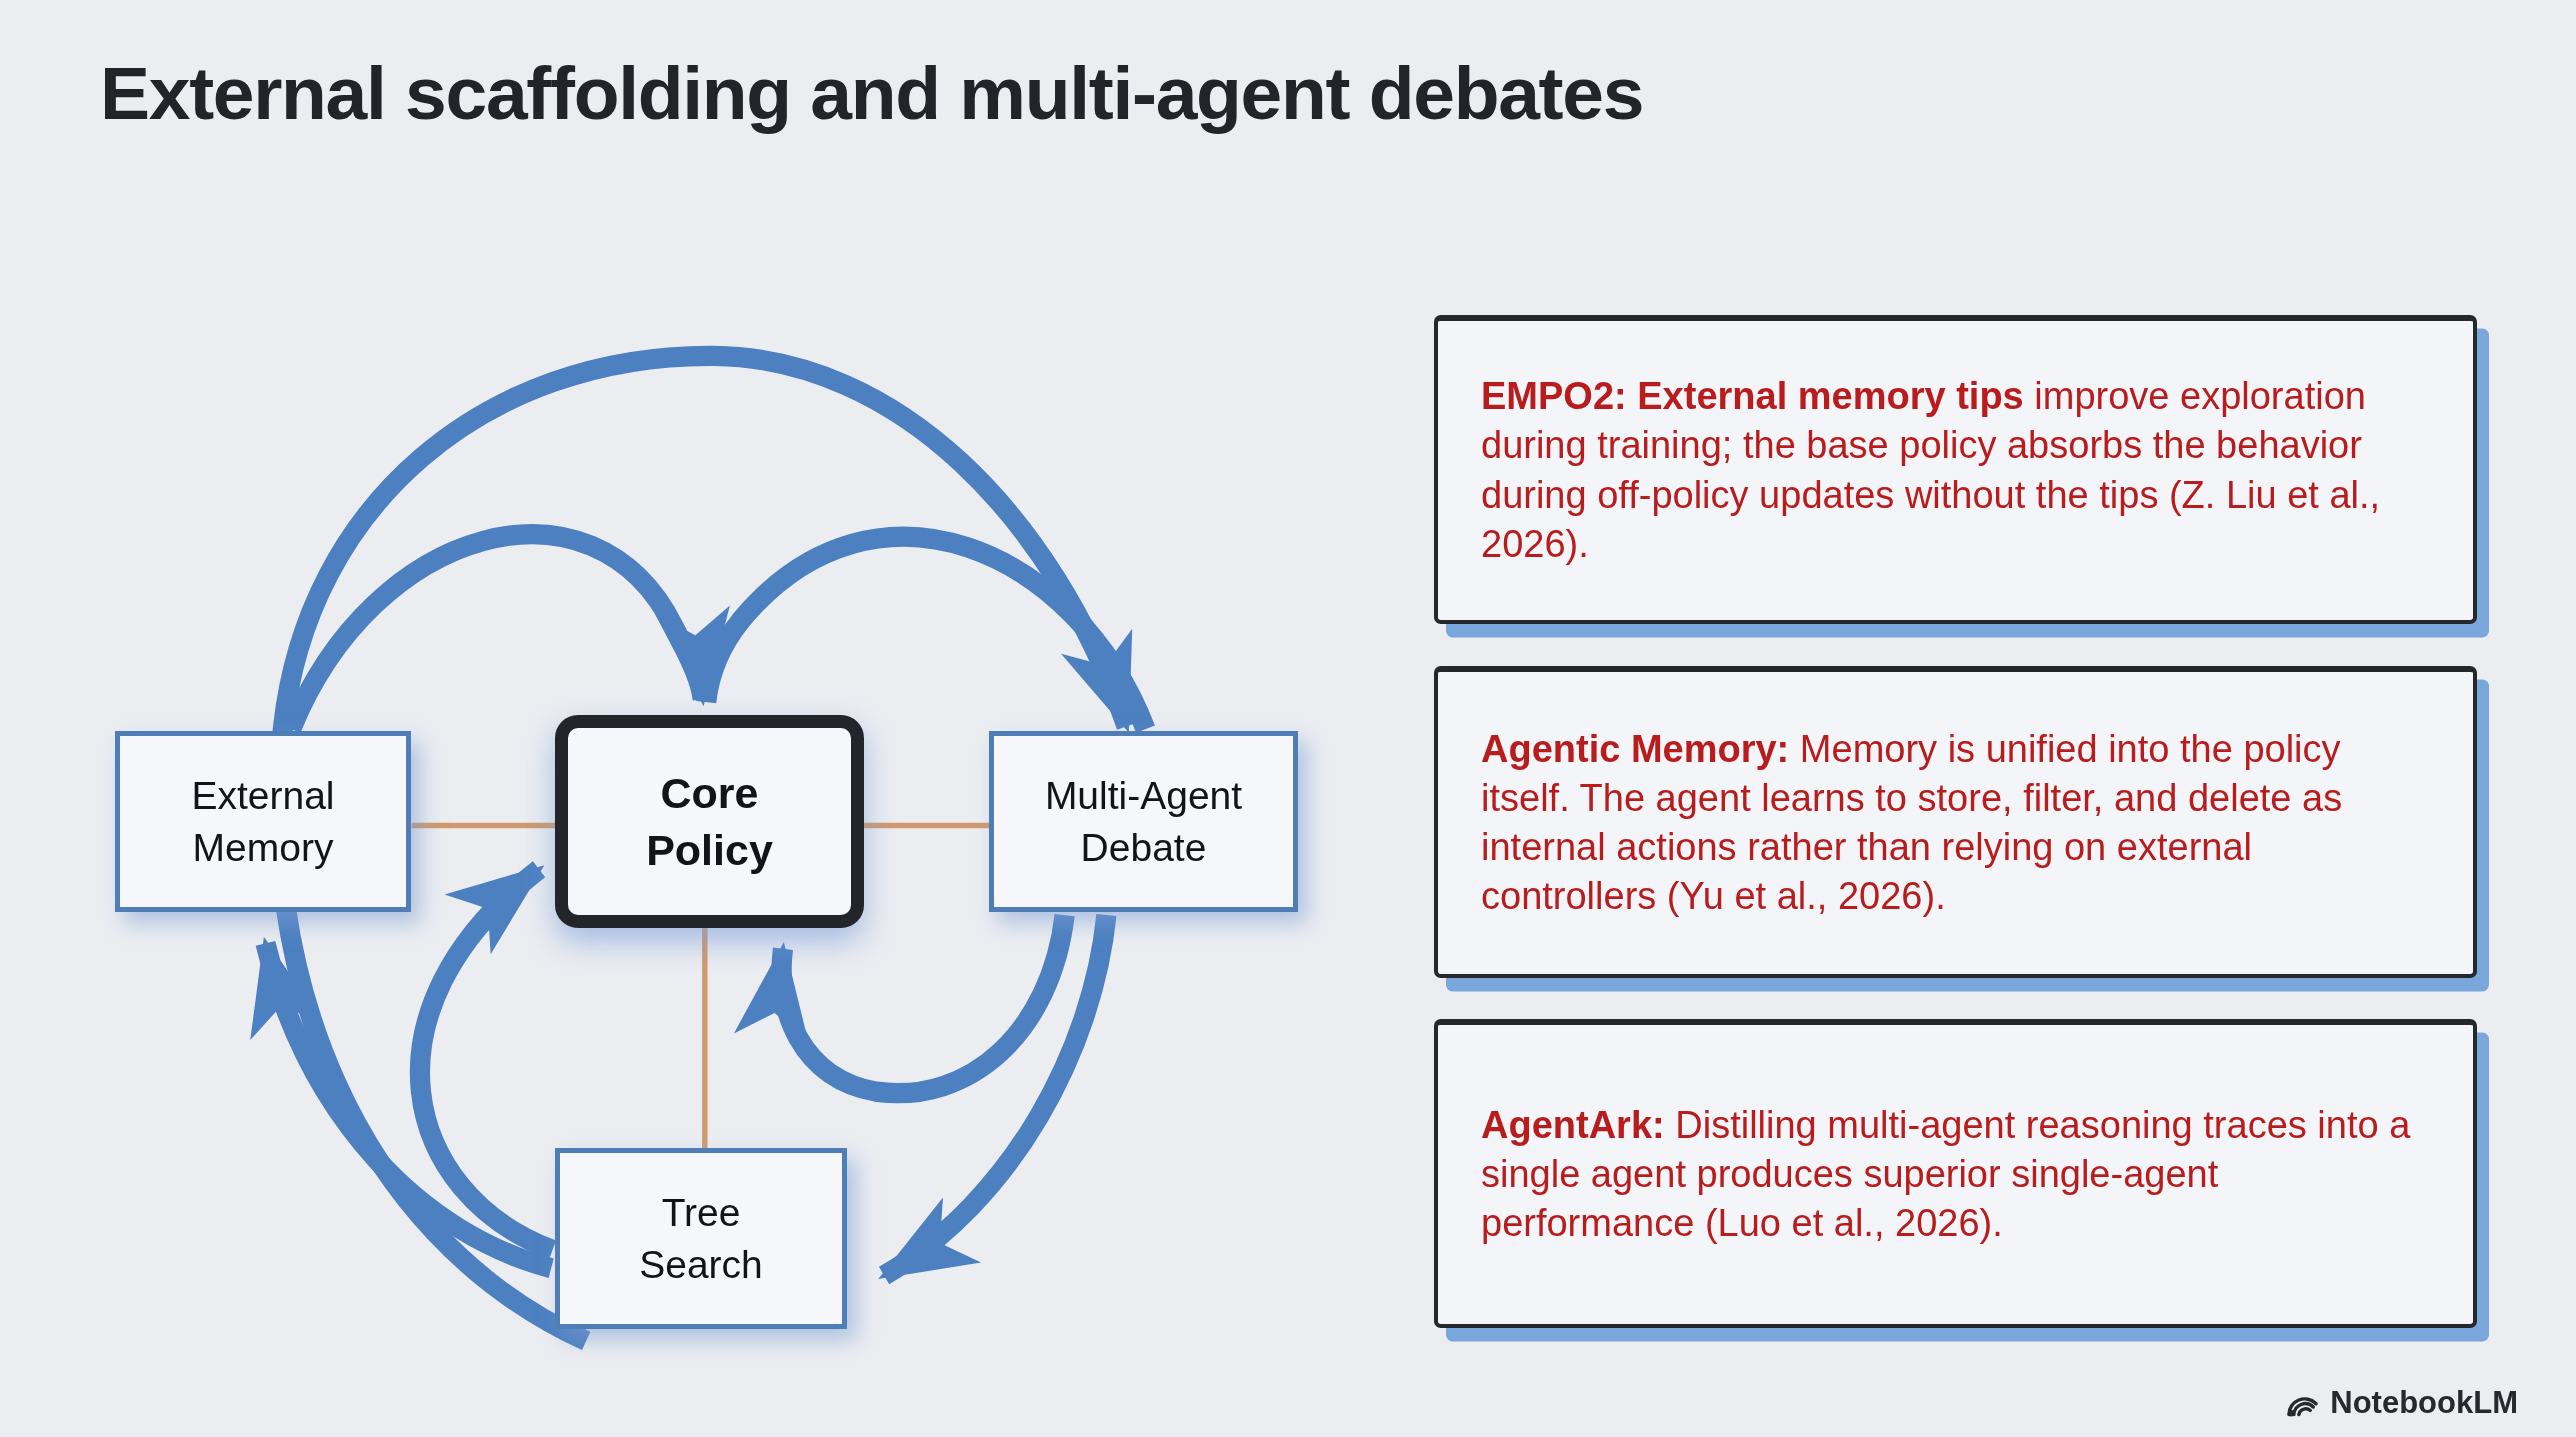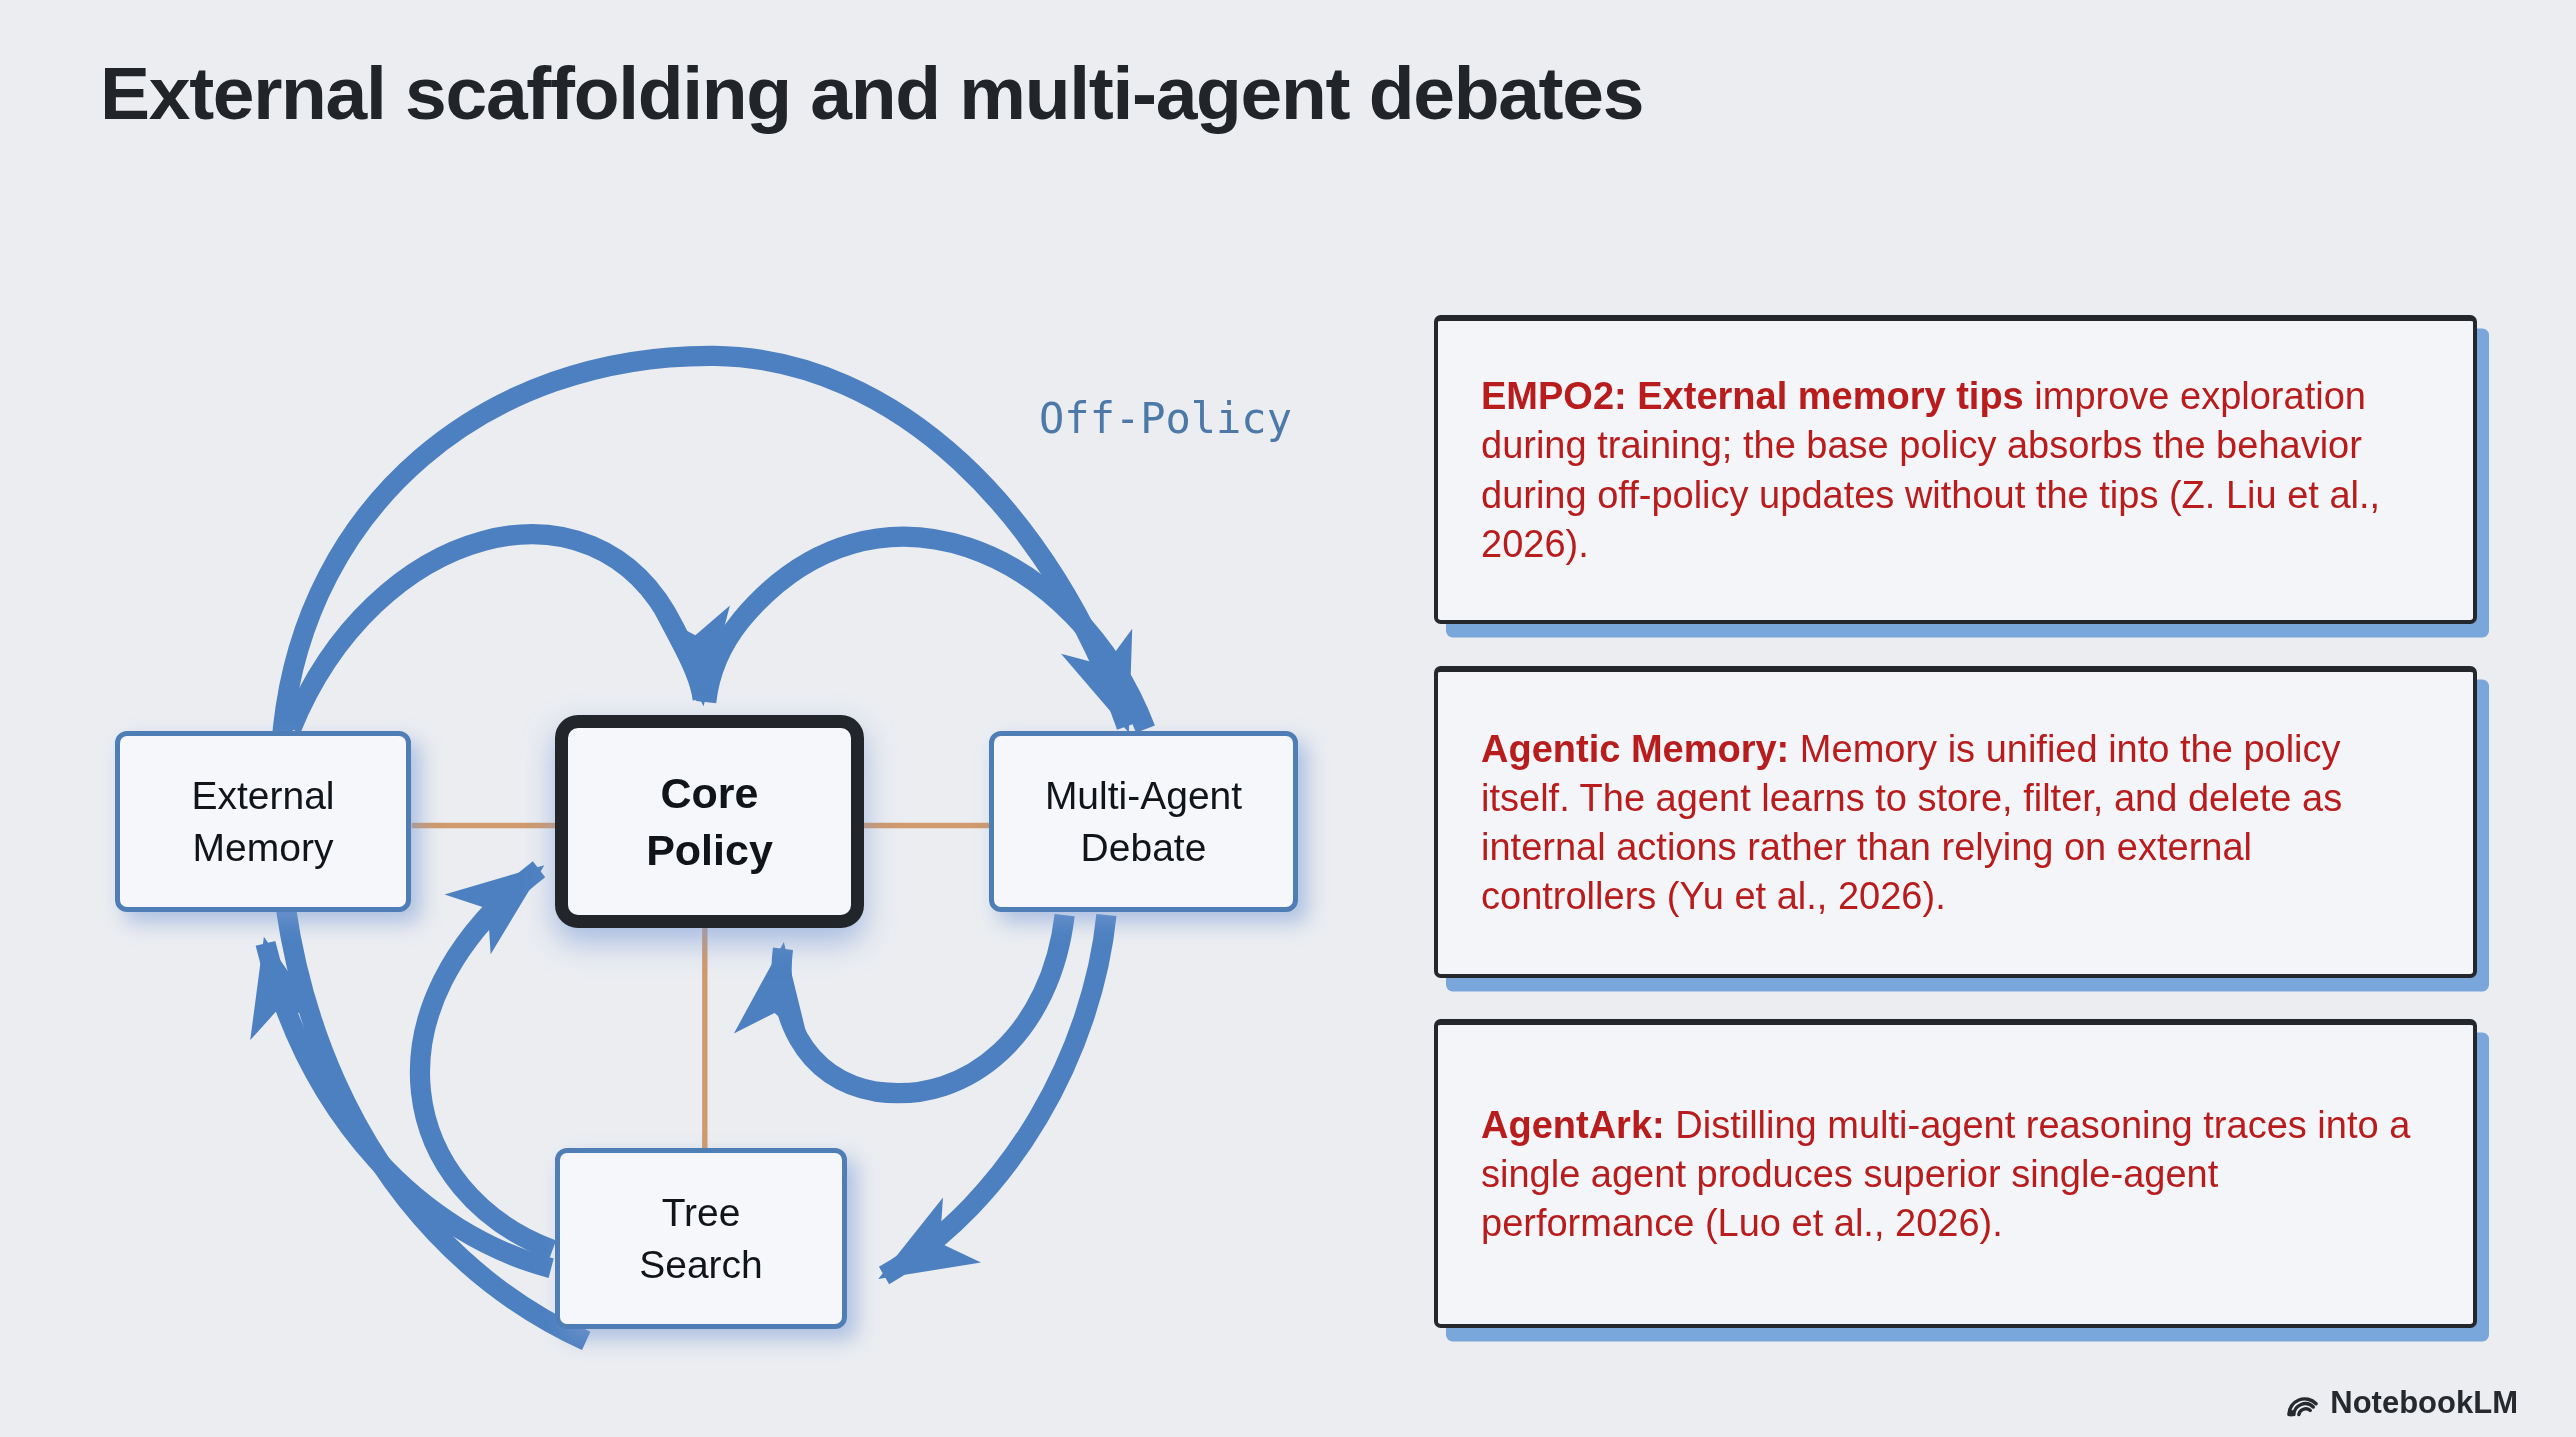--- a/index.html
+++ b/index.html
@@ -31,21 +31,21 @@
     font-size:42px;font-weight:500;color:#4c79a8;
     line-height:1.35;
   }
   #offpolicy span{display:block;}
 
   
   .node{
     display:flex;flex-direction:column;align-items:center;justify-content:center;
     background:#f5f7fa;
     border:5.4px solid #4f7db5;
-    border-radius:12px;
+    border-radius:0;
     box-sizing:border-box;
     font-size:39px;font-weight:500;color:#111418;
     line-height:1.32;text-align:center;
     box-shadow:9.4px 10.8px 20px rgba(125,158,214,0.55);
   }
   .node span{display:block;}
   #node-external-memory{left:115px;top:731px;width:296px;height:181px;}
   #node-multi-agent-debate{left:989px;top:731px;width:309px;height:181px;}
   #node-tree-search{left:555px;top:1148px;width:292px;height:181px;}
   #node-core-policy{
@@ -105,21 +105,20 @@
     <path d="M 818 1882 C 628 1832 458 1662 394 1400" marker-end="url(#ah)"></path>
     <path d="M 820 1855 C 598 1772 528 1500 800 1290" marker-end="url(#ah)"></path>
   </g>
 </svg>
 
 <h1 id="title" class="abs" style="margin:0;">
   <span>External scaffolding and multi-agent debates</span>
 </h1>
 
 <div id="offpolicy" class="abs">
-  <span>Off-Policy</span>
 </div>
 
 <div id="node-external-memory" class="node abs">
   <span>External</span>
   <span>Memory</span>
 </div>
 
 <div id="node-core-policy" class="node abs">
   <span>Core</span>
   <span>Policy</span>

